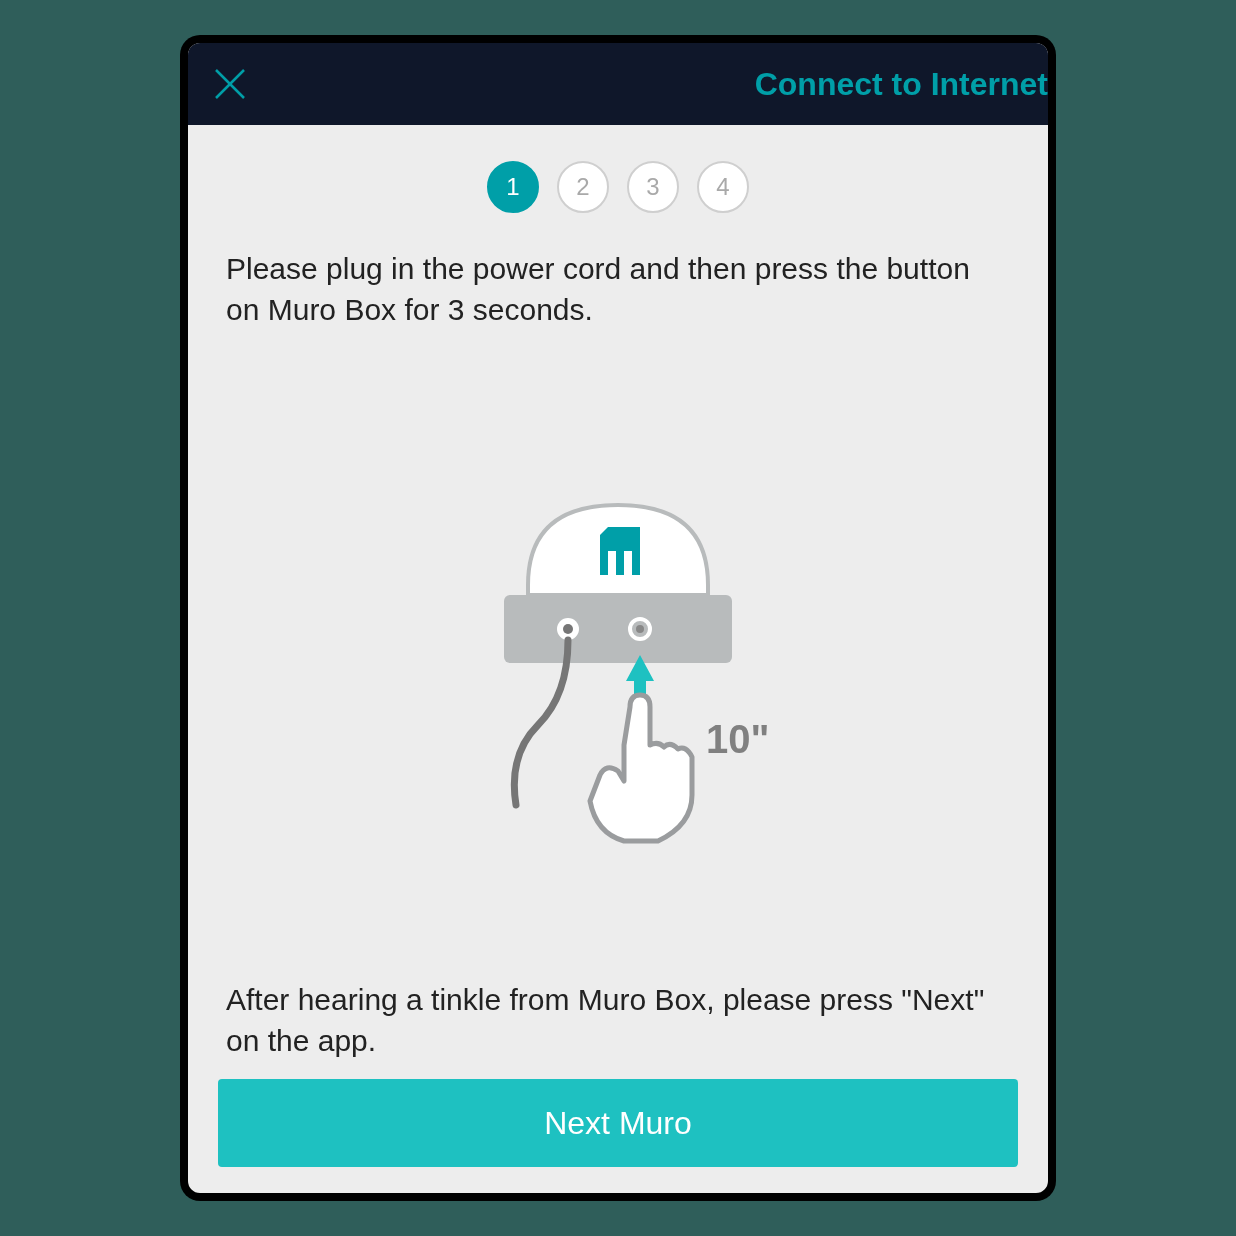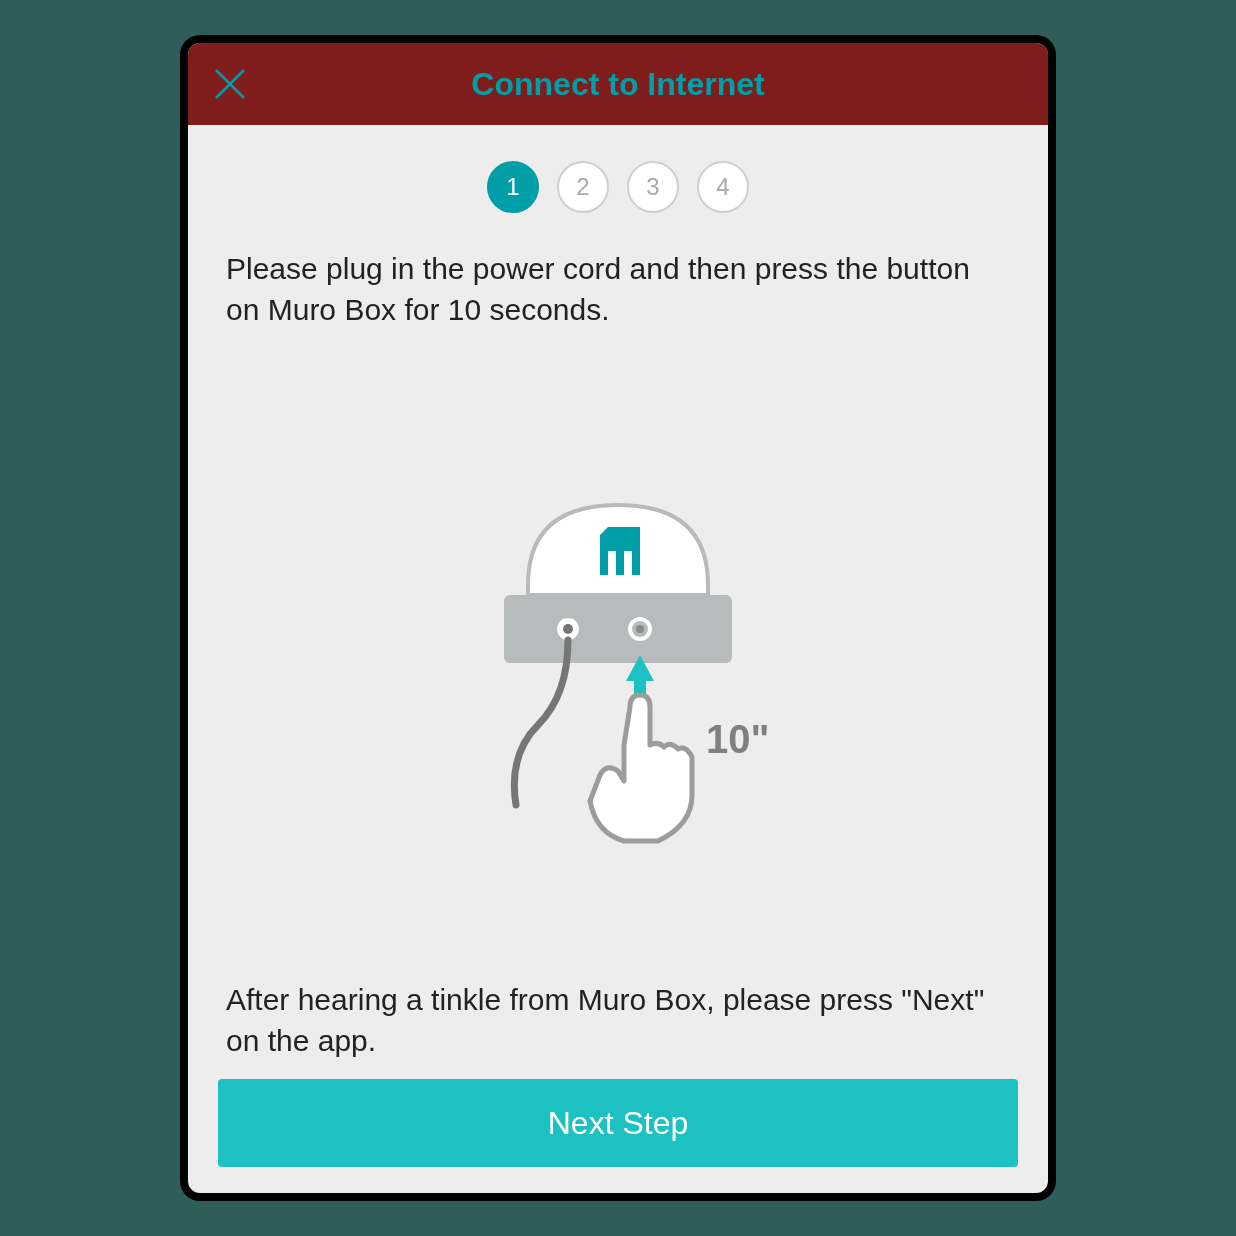--- a/index.html
+++ b/index.html
@@ -21,22 +21,22 @@
     width:860px;height:1150px;
     background:var(--bg);
     border:6px solid #000;
     border-radius:18px;
     box-shadow:0 0 0 2px #000;
     display:flex;flex-direction:column;
     overflow:hidden;
     font-family:-apple-system,BlinkMacSystemFont,"Helvetica Neue",Arial,sans-serif;
   }
   .titlebar{
-    height:82px;background:#7f1d1d;
-    display:flex;align-items:center;justify-content:center;
+    height:82px;background:#0f172a;
+    display:flex;align-items:center;justify-content:flex-end;
     position:relative;
     flex:0 0 auto;
   }
   .close{
     position:absolute;left:24px;top:50%;transform:translateY(-50%);
     width:36px;height:36px;cursor:pointer;
   }
   .close svg{width:36px;height:36px;}
   .title{
     color:var(--teal);font-size:32px;font-weight:600;
@@ -100,21 +100,21 @@
 
     <div class="content">
 
       <div class="steps">
         <div class="step active">1</div>
         <div class="step">2</div>
         <div class="step">3</div>
         <div class="step">4</div>
       </div>
 
-      <div class="instruction">Please plug in the power cord and then press the button on Muro Box for 10 seconds.</div>
+      <div class="instruction">Please plug in the power cord and then press the button on Muro Box for 3 seconds.</div>
 
       <div class="illus">
         <svg width="420" height="420" viewBox="0 0 420 420">
 
           <path d="M120 140 Q120 60 210 60 Q300 60 300 140 L300 150 L120 150 Z" fill="#fff" stroke="#b8bbbc" stroke-width="4"></path>
 
           <g>
             <path d="M192 90 L232 90 L232 130 L224 130 L224 106 L216 106 L216 130 L208 130 L208 106 L200 106 L200 130 L192 130 Z
                      M192 90 L200 82 L232 82 L232 90 Z" fill="#009fa8"></path>
           </g>
@@ -142,17 +142,17 @@
                      Q188 388 182 356 L192 330
                      Q198 318 210 326 L216 336 L216 300 Z" fill="#fff" stroke="#9a9c9e" stroke-width="5" stroke-linejoin="round"></path>
           </g>
 
           <text x="298" y="308" class="duration-label">10"</text>
         </svg>
       </div>
 
       <div class="subinstruction">After hearing a tinkle from Muro Box, please press "Next" on the app.</div>
 
-      <button class="next-btn">Next Step</button>
+      <button class="next-btn">Next Muro</button>
 
     </div>
   </div>
 </div>
 
 </body></html>

